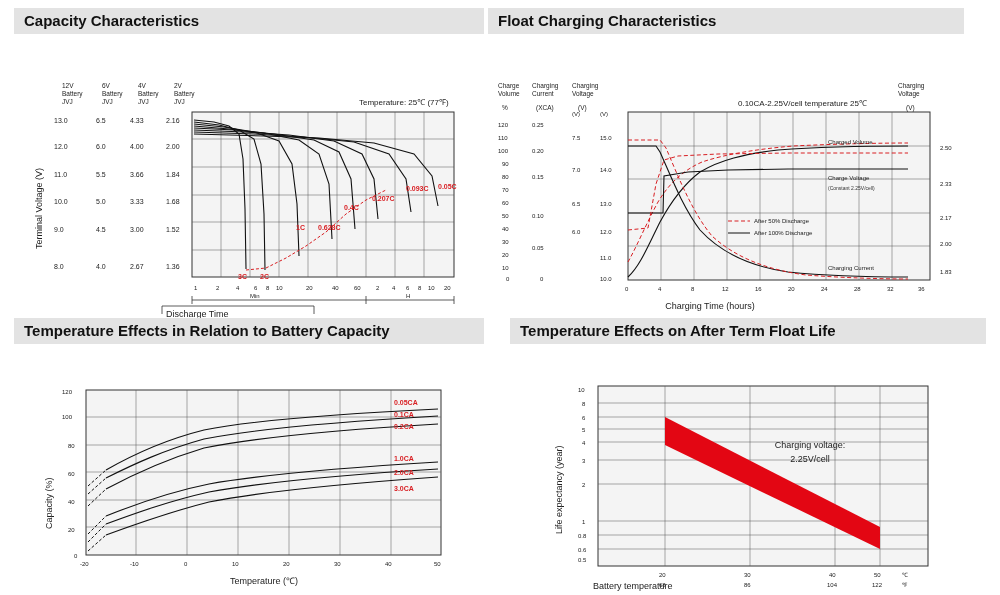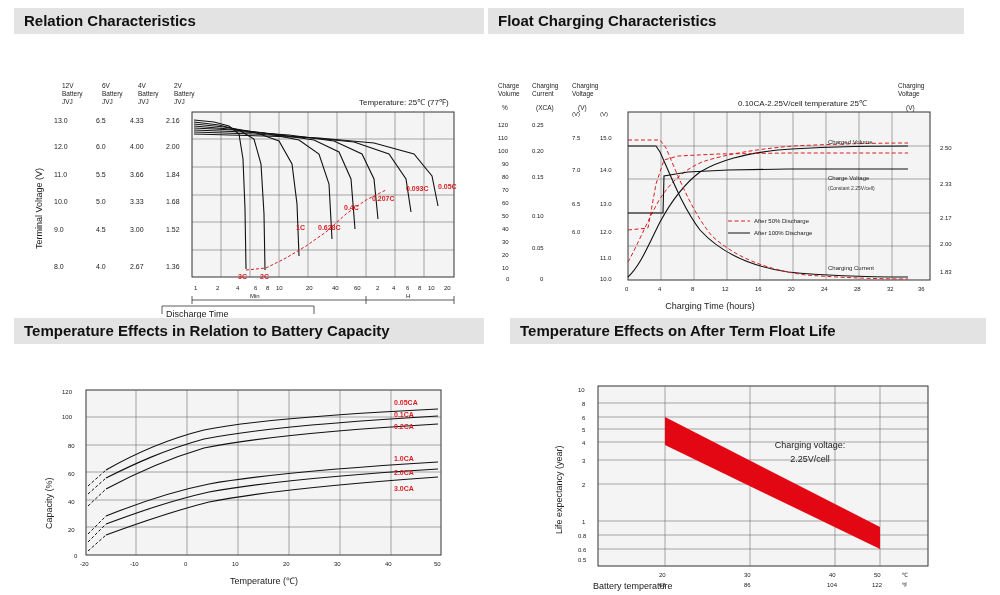--- a/index.html
+++ b/index.html
@@ -22,21 +22,21 @@
   .tick{font-size:7px;fill:#222;}
   .tick6{font-size:6px;fill:#222;}
   .hdr{font-size:6.5px;fill:#222;}
   .redlbl{font-size:7px;fill:#d81e22;font-weight:bold;}
   .note{font-size:8px;fill:#222;}
 </style>
 </head>
 <body>
 
 <div class="panel" style="left:14px;top:8px;width:470px;">
-  <div class="panel-title">Relation Characteristics</div>
+  <div class="panel-title">Capacity Characteristics</div>
   <div class="plot-wrap">
     <svg width="470" height="285" viewBox="0 0 470 285">
 
       <g>
         <text class="hdr" x="48" y="54">12V</text>
           <text class="hdr" x="48" y="62">Battery</text>
           <text class="hdr" x="48" y="70">JVJ</text>
         <text class="hdr" x="88" y="54">6V</text>
           <text class="hdr" x="88" y="62">Battery</text>
           <text class="hdr" x="88" y="70">JVJ</text>

